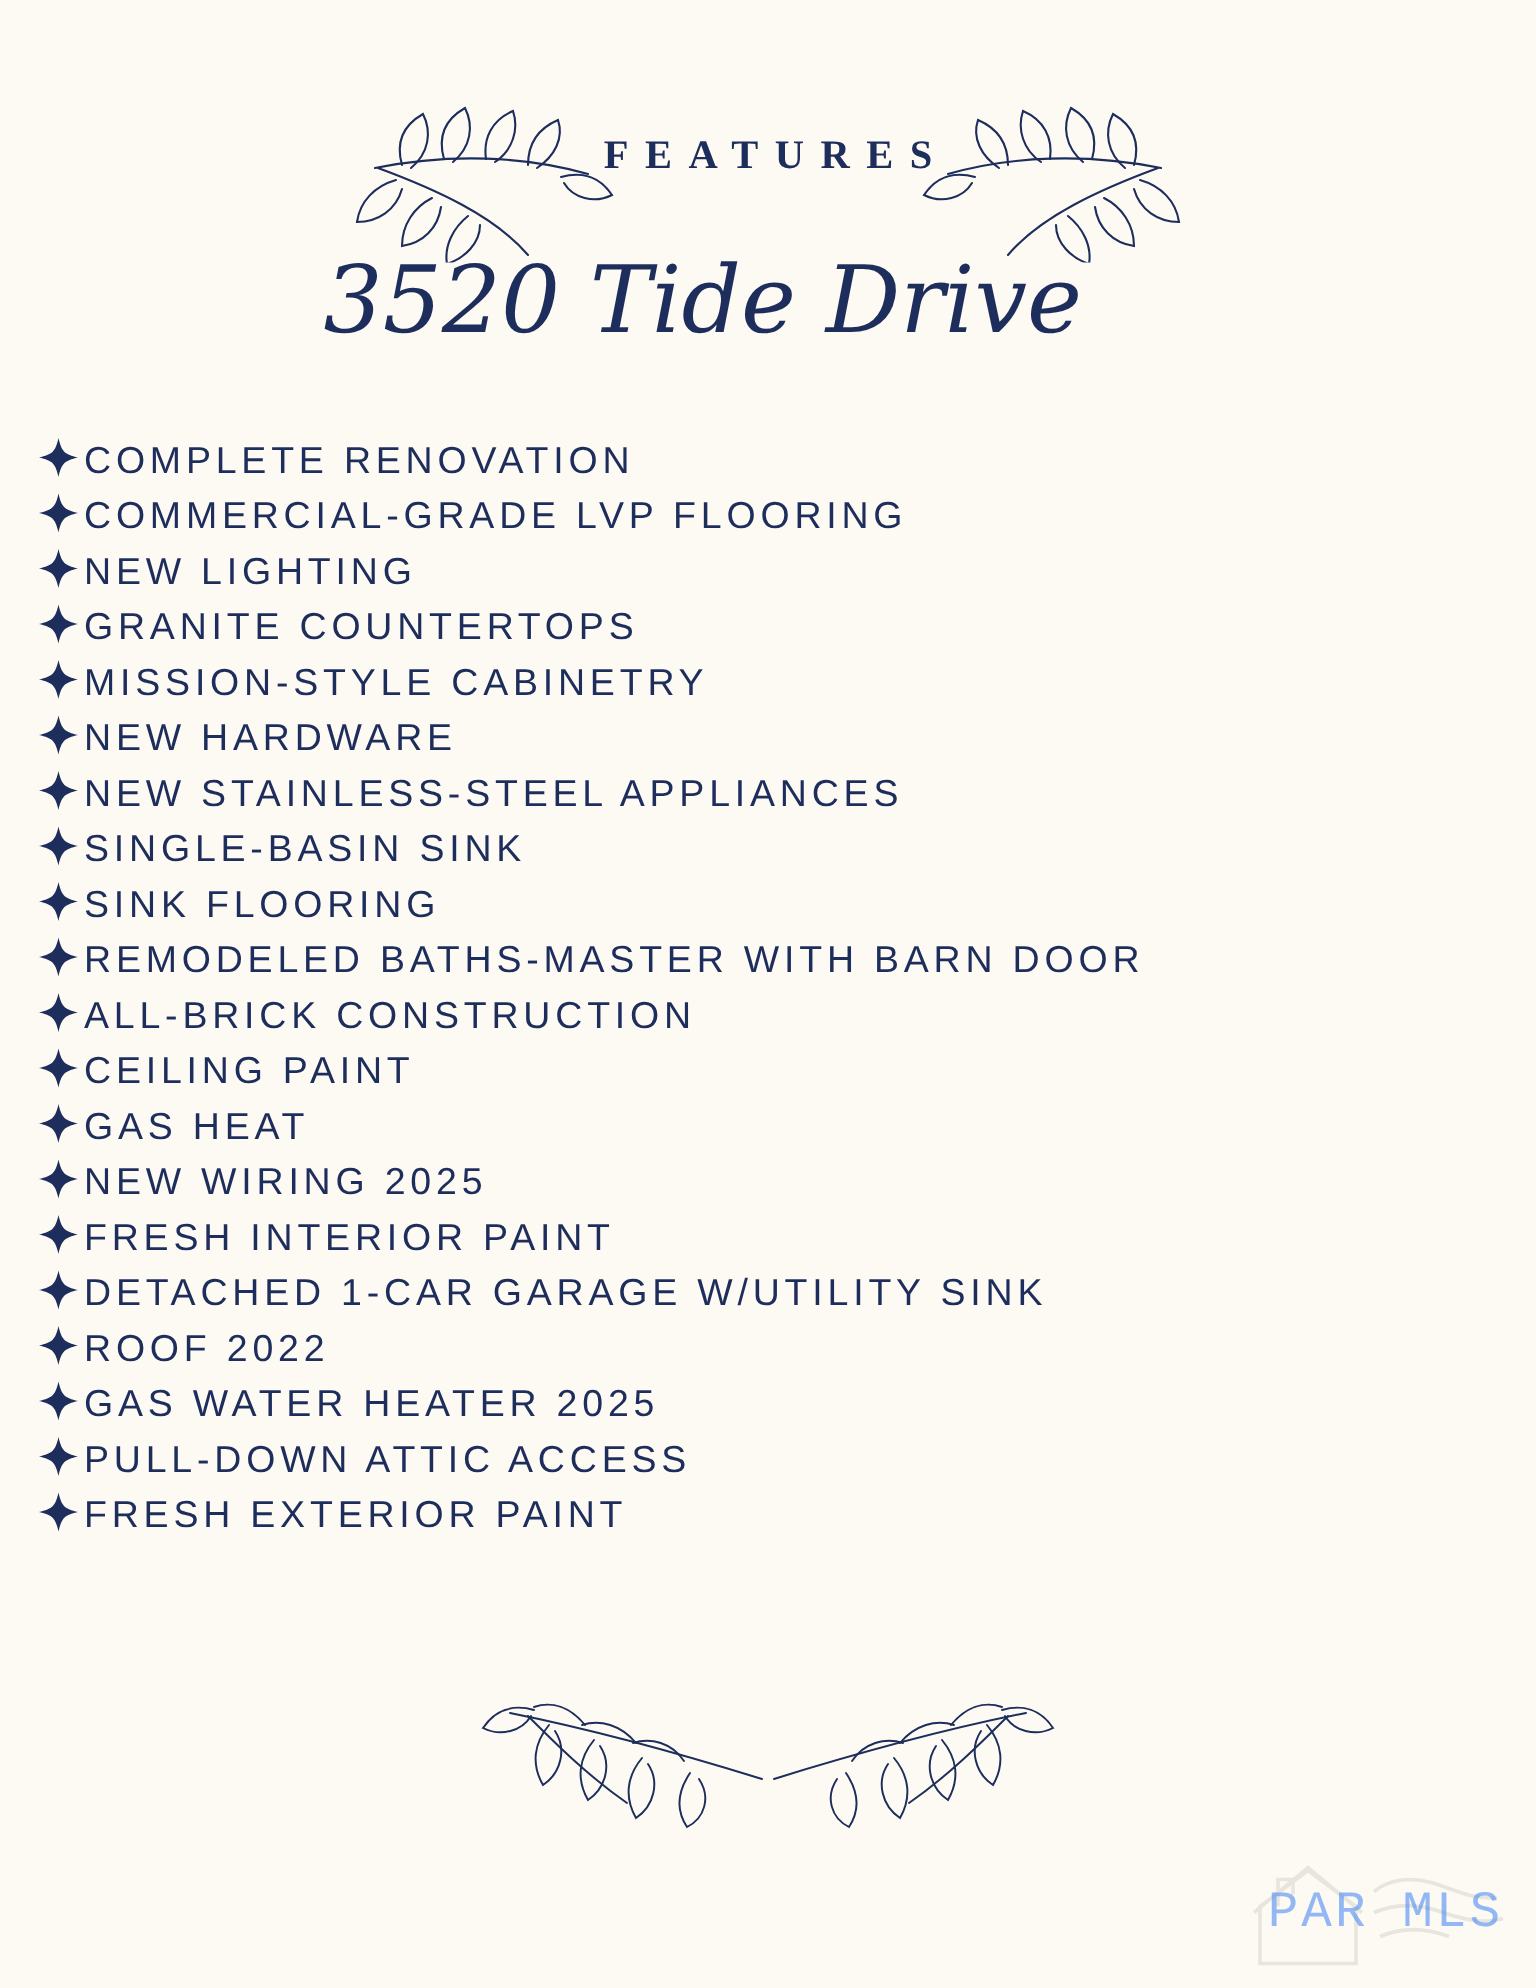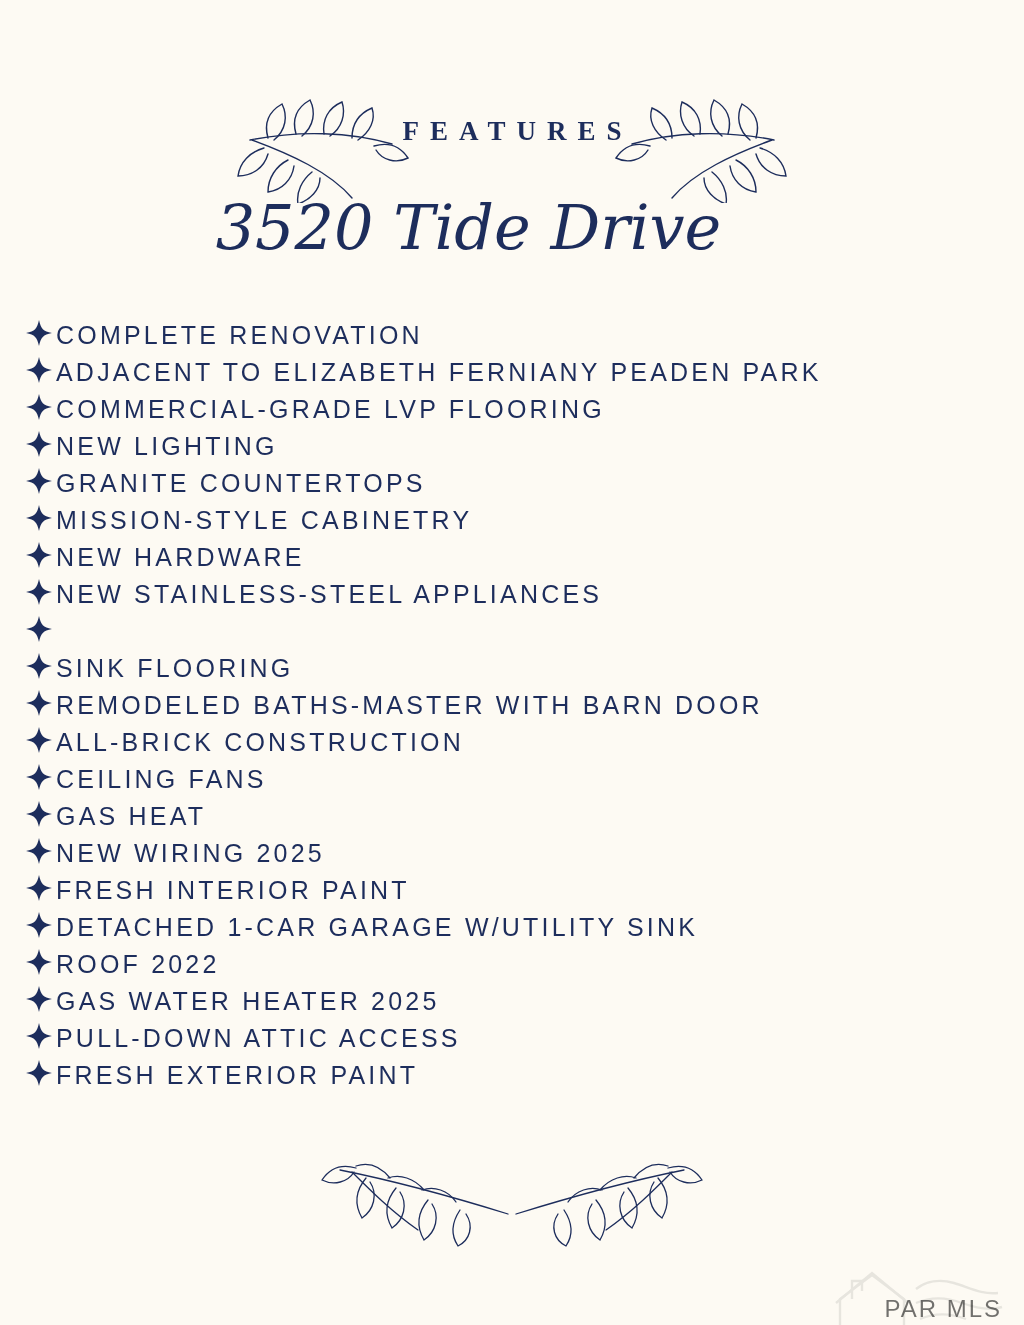--- a/index.html
+++ b/index.html
@@ -19,21 +19,20 @@
   .page {
     position: relative;
     width: 1024px;
     height: 1325px;
   }
 
   
   .header {
     position: relative;
     height: 270px;
-    margin-top: 28px;
   }
 
   .features-wreath {
     position: absolute;
     top: 40px;
     left: 0;
     width: 1024px;
     height: 135px;
   }
 
@@ -113,24 +112,24 @@
     right: 14px;
     bottom: 8px;
     width: 180px;
     height: 86px;
     opacity: 0.22;
   }
   .watermark-text {
     position: absolute;
     right: 22px;
     bottom: 30px;
-    font-family: Liberation Sans, sans-serif;
-    font-size: 24px;
+    font-family: Liberation Mono, monospace;
+    font-size: 34px;
     letter-spacing: 2px;
-    color: #000000;
+    color: #3b82f6;
     opacity: 0.55;
   }
 </style>
 </head>
 <body>
 
 <div class="page">
 
   <div class="header">
 
@@ -169,26 +168,20 @@
     <li class="feature-item">
       <svg class="bullet" viewBox="0 0 30 30" aria-hidden="true">
           <path d="M15 2 C17 11 19 13 28 15 C19 17 17 19 15 28 C13 19 11 17 2 15 C11 13 13 11 15 2 Z" fill="#1d2d5c"></path>
         </svg>
       <span class="feature-text">COMPLETE RENOVATION</span>
     </li>
     <li class="feature-item">
       <svg class="bullet" viewBox="0 0 30 30" aria-hidden="true">
           <path d="M15 2 C17 11 19 13 28 15 C19 17 17 19 15 28 C13 19 11 17 2 15 C11 13 13 11 15 2 Z" fill="#1d2d5c"></path>
         </svg>
-      <span class="feature-text">ADJACENT TO ELIZABETH FERNIANY PEADEN PARK</span>
-    </li>
-    <li class="feature-item">
-      <svg class="bullet" viewBox="0 0 30 30" aria-hidden="true">
-          <path d="M15 2 C17 11 19 13 28 15 C19 17 17 19 15 28 C13 19 11 17 2 15 C11 13 13 11 15 2 Z" fill="#1d2d5c"></path>
-        </svg>
       <span class="feature-text">COMMERCIAL-GRADE LVP FLOORING</span>
     </li>
     <li class="feature-item">
       <svg class="bullet" viewBox="0 0 30 30" aria-hidden="true">
           <path d="M15 2 C17 11 19 13 28 15 C19 17 17 19 15 28 C13 19 11 17 2 15 C11 13 13 11 15 2 Z" fill="#1d2d5c"></path>
         </svg>
       <span class="feature-text">NEW LIGHTING</span>
     </li>
     <li class="feature-item">
       <svg class="bullet" viewBox="0 0 30 30" aria-hidden="true">
@@ -211,20 +204,21 @@
     <li class="feature-item">
       <svg class="bullet" viewBox="0 0 30 30" aria-hidden="true">
           <path d="M15 2 C17 11 19 13 28 15 C19 17 17 19 15 28 C13 19 11 17 2 15 C11 13 13 11 15 2 Z" fill="#1d2d5c"></path>
         </svg>
       <span class="feature-text">NEW STAINLESS-STEEL APPLIANCES</span>
     </li>
     <li class="feature-item">
       <svg class="bullet" viewBox="0 0 30 30" aria-hidden="true">
           <path d="M15 2 C17 11 19 13 28 15 C19 17 17 19 15 28 C13 19 11 17 2 15 C11 13 13 11 15 2 Z" fill="#1d2d5c"></path>
         </svg>
+      <span class="feature-text">SINGLE-BASIN SINK</span>
     </li>
     <li class="feature-item">
       <svg class="bullet" viewBox="0 0 30 30" aria-hidden="true">
           <path d="M15 2 C17 11 19 13 28 15 C19 17 17 19 15 28 C13 19 11 17 2 15 C11 13 13 11 15 2 Z" fill="#1d2d5c"></path>
         </svg>
       <span class="feature-text">SINK FLOORING</span>
     </li>
     <li class="feature-item">
       <svg class="bullet" viewBox="0 0 30 30" aria-hidden="true">
           <path d="M15 2 C17 11 19 13 28 15 C19 17 17 19 15 28 C13 19 11 17 2 15 C11 13 13 11 15 2 Z" fill="#1d2d5c"></path>
@@ -234,21 +228,21 @@
     <li class="feature-item">
       <svg class="bullet" viewBox="0 0 30 30" aria-hidden="true">
           <path d="M15 2 C17 11 19 13 28 15 C19 17 17 19 15 28 C13 19 11 17 2 15 C11 13 13 11 15 2 Z" fill="#1d2d5c"></path>
         </svg>
       <span class="feature-text">ALL-BRICK CONSTRUCTION</span>
     </li>
     <li class="feature-item">
       <svg class="bullet" viewBox="0 0 30 30" aria-hidden="true">
           <path d="M15 2 C17 11 19 13 28 15 C19 17 17 19 15 28 C13 19 11 17 2 15 C11 13 13 11 15 2 Z" fill="#1d2d5c"></path>
         </svg>
-      <span class="feature-text">CEILING FANS</span>
+      <span class="feature-text">CEILING PAINT</span>
     </li>
     <li class="feature-item">
       <svg class="bullet" viewBox="0 0 30 30" aria-hidden="true">
           <path d="M15 2 C17 11 19 13 28 15 C19 17 17 19 15 28 C13 19 11 17 2 15 C11 13 13 11 15 2 Z" fill="#1d2d5c"></path>
         </svg>
       <span class="feature-text">GAS HEAT</span>
     </li>
     <li class="feature-item">
       <svg class="bullet" viewBox="0 0 30 30" aria-hidden="true">
           <path d="M15 2 C17 11 19 13 28 15 C19 17 17 19 15 28 C13 19 11 17 2 15 C11 13 13 11 15 2 Z" fill="#1d2d5c"></path>

